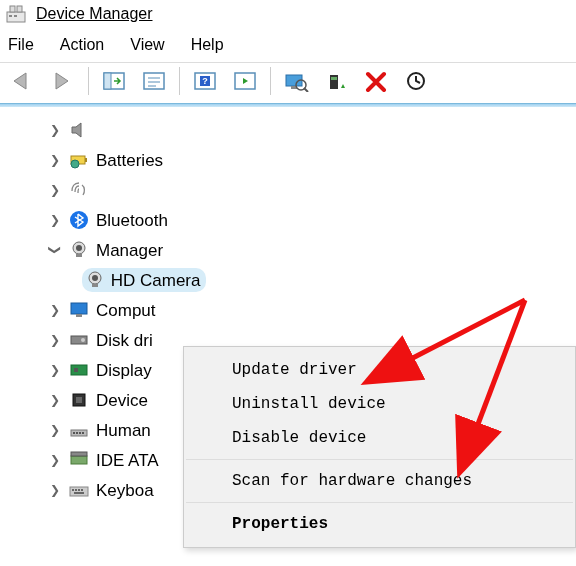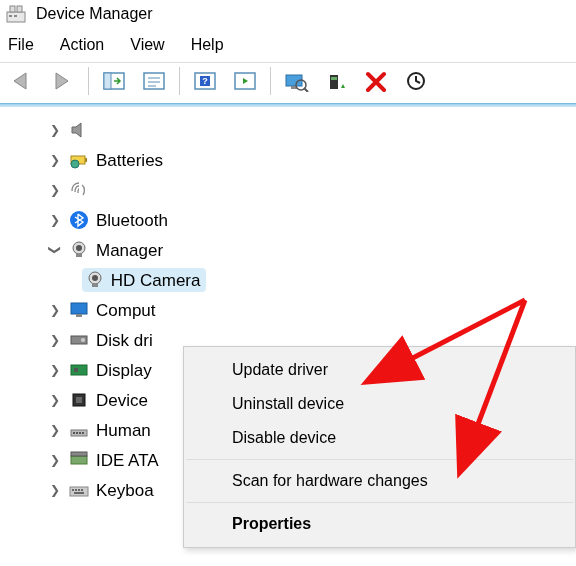--- a/index.html
+++ b/index.html
@@ -11,20 +11,21 @@
     width: 576px;
     height: 566px;
     overflow: hidden;
     position: relative;
   }
   .titlebar {
     display: flex;
     align-items: center;
     gap: 10px;
     padding: 4px 6px 6px 6px;
+    text-decoration: underline;
   }
   .titlebar .icon {
     width: 20px; height: 20px;
   }
   .title-text { font-size: 16px; }
   .menubar {
     display: flex;
     gap: 26px;
     padding: 6px 10px 8px 8px;
     font-size: 16px;
@@ -84,32 +85,33 @@
   .child {
     margin-left: 34px;
     display: flex;
     align-items: center;
     gap: 6px;
     height: 30px;
   }
   .selected {
     background: #d6ecf8;
     padding: 1px 6px 1px 2px;
-    border-radius: 4px;
+    border-radius: 10px;
   }
   .ctxmenu {
     position: absolute;
     left: 183px;
     top: 346px;
     width: 393px;
     background: #f1f1f1;
     border: 1px solid #ccc;
     box-shadow: 2px 3px 6px rgba(0,0,0,0.15);
     padding: 6px 0;
     font-size: 16px;
+    font-family: Liberation Mono, monospace;
   }
   .ctxmenu .item {
     padding: 8px 20px 8px 48px;
   }
   .ctxmenu .divider {
     height: 1px;
     background: #ddd;
     margin: 4px 2px;
   }
   .ctxmenu .bold { font-weight: 700; }

